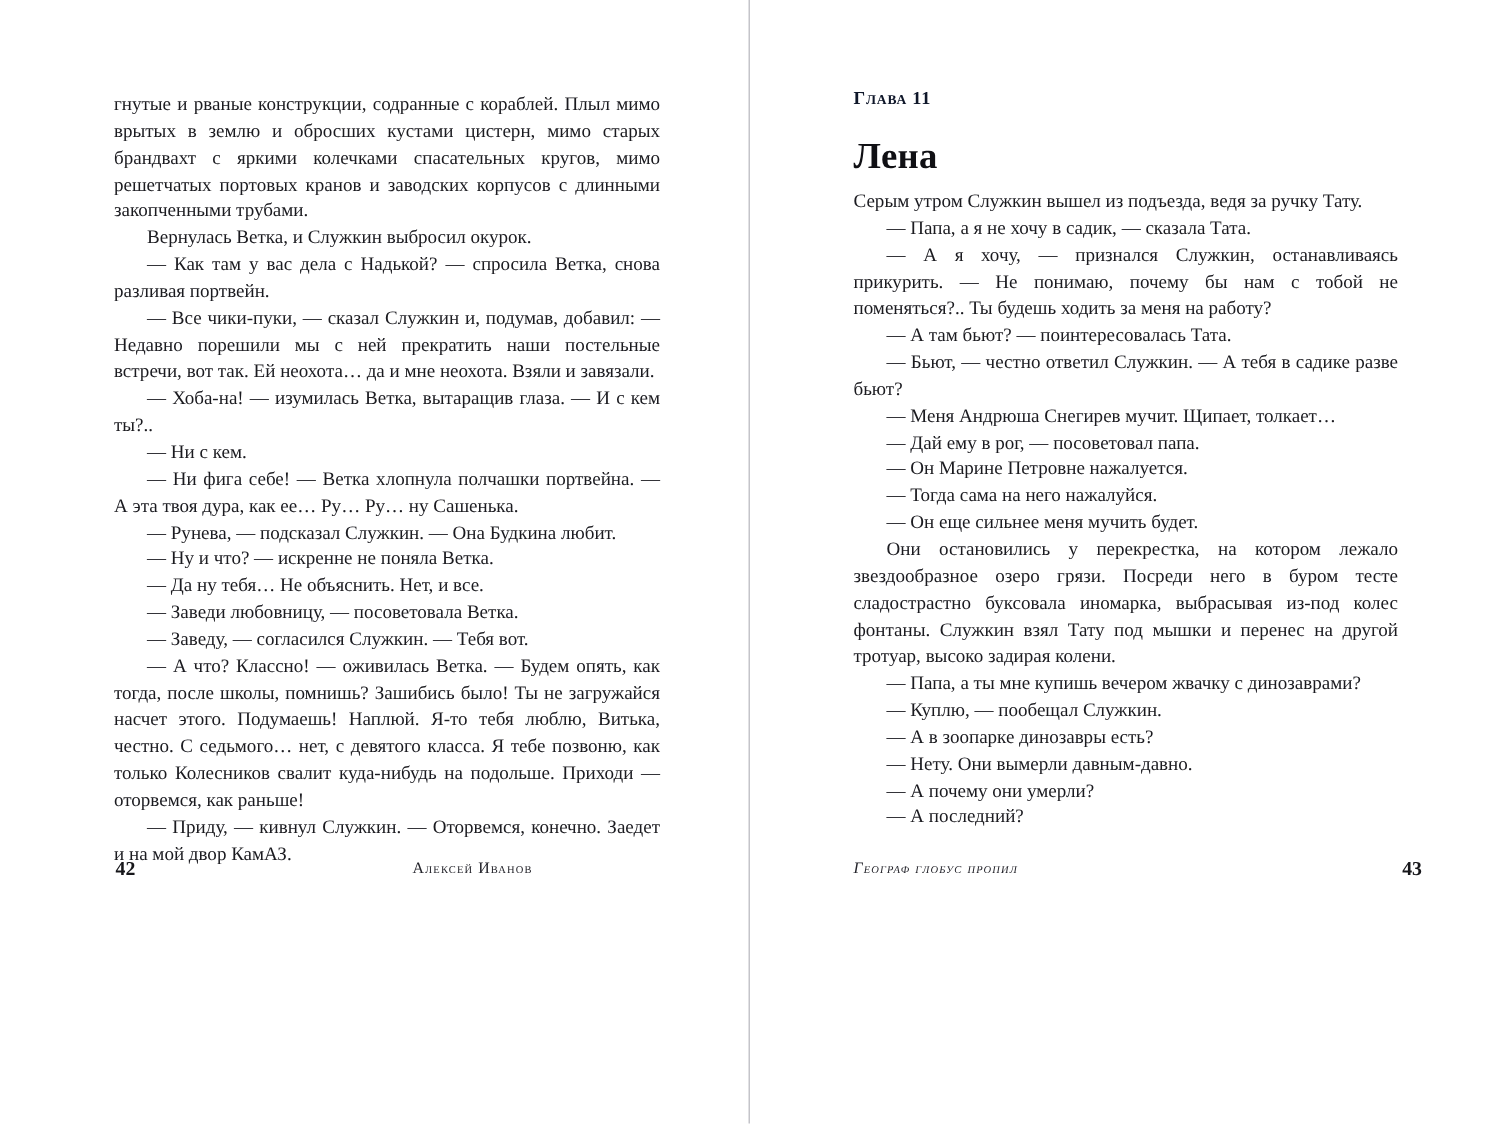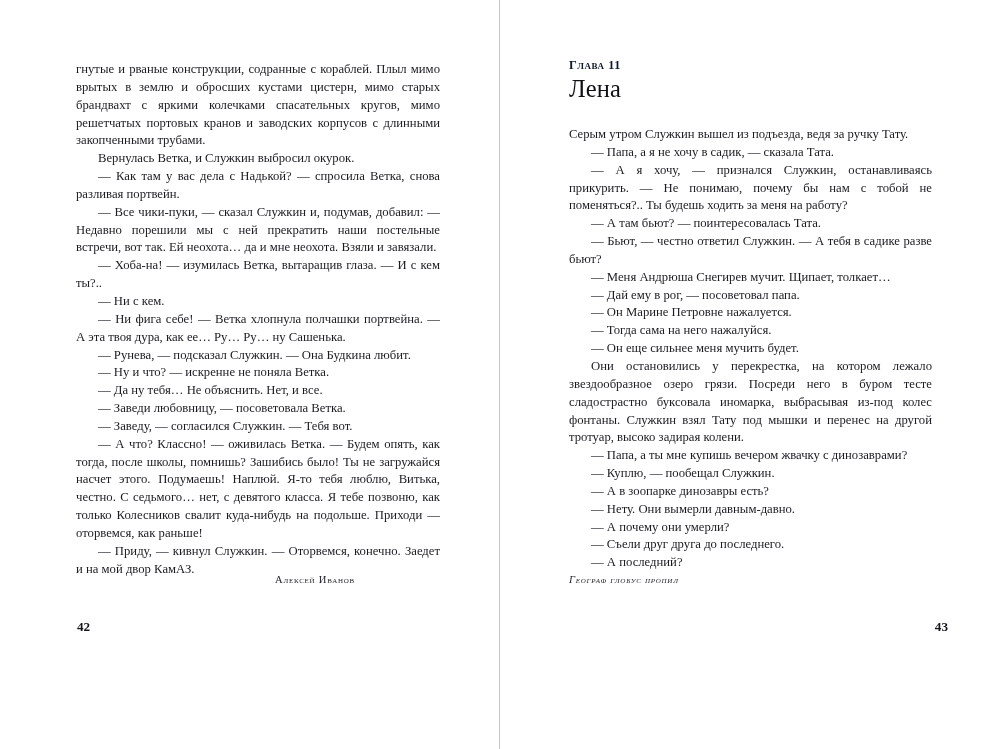--- a/index.html
+++ b/index.html
@@ -83,44 +83,43 @@
     font-size: 12.2px;
     font-weight: 700;
     font-variant: small-caps;
     letter-spacing: 0.55px;
     line-height: 15px;
     color: #0f172a;
     display: block;
   }
   .chapter-title {
     font-size: 24.5px;
-    font-weight: 400;
+    font-weight: 700;
     line-height: 29px;
     letter-spacing: 0.2px;
     color: #101014;
     display: block;
-    margin-top: 1px;
+    margin-top: 17px;
   }
 
   
   .foot {
     position: absolute;
     bottom: 0;
     height: 28px;
     left: 0;
     right: 0;
   }
   .folio {
     position: absolute;
     top: 0;
     font-size: 13.2px;
     font-weight: 700;
     color: #16161a;
     line-height: 16px;
-    margin-top: 48px;
   }
   .runhead {
     position: absolute;
     top: 2px;
     font-size: 10.6px;
     font-variant: small-caps;
     letter-spacing: 0.75px;
     color: #23232a;
     line-height: 14px;
     white-space: nowrap;
@@ -184,21 +183,20 @@
         <p>— Дай ему в рог, — посоветовал папа.</p>
         <p>— Он Марине Петровне нажалуется.</p>
         <p>— Тогда сама на него нажалуйся.</p>
         <p>— Он еще сильнее меня мучить будет.</p>
         <p>Они остановились у перекрестка, на котором лежало звездообразное озеро грязи. Посреди него в буром тесте сладострастно буксовала иномарка, выбрасывая из-под колес фонтаны. Служкин взял Тату под мышки и перенес на другой тротуар, высоко задирая колени.</p>
         <p>— Папа, а ты мне купишь вечером жвачку с динозаврами?</p>
         <p>— Куплю, — пообещал Служкин.</p>
         <p>— А в зоопарке динозавры есть?</p>
         <p>— Нету. Они вымерли давным-давно.</p>
         <p>— А почему они умерли?</p>
-        <p>— Съели друг друга до последнего.</p>
         <p>— А последний?</p>
       </div>
 
     <div class="foot">
       <span class="runhead">Географ глобус пропил</span>
       <span class="folio">43</span>
     </div>
   </div>
 
 </div>

